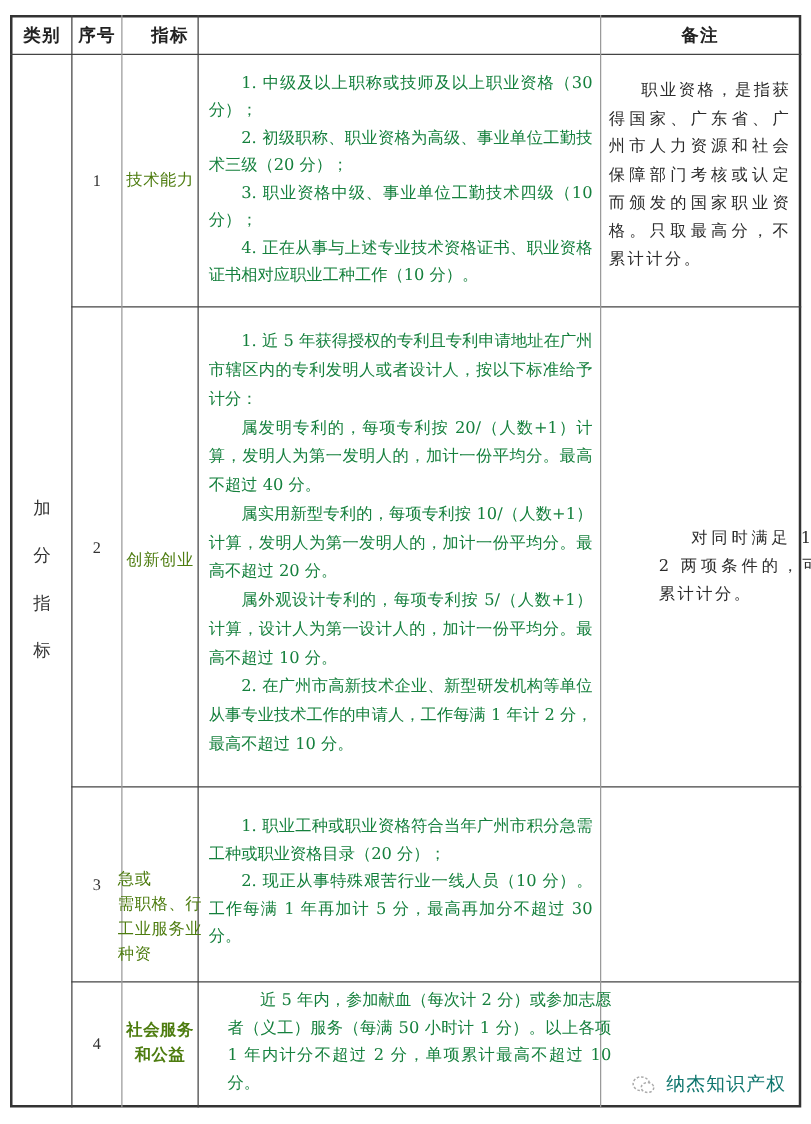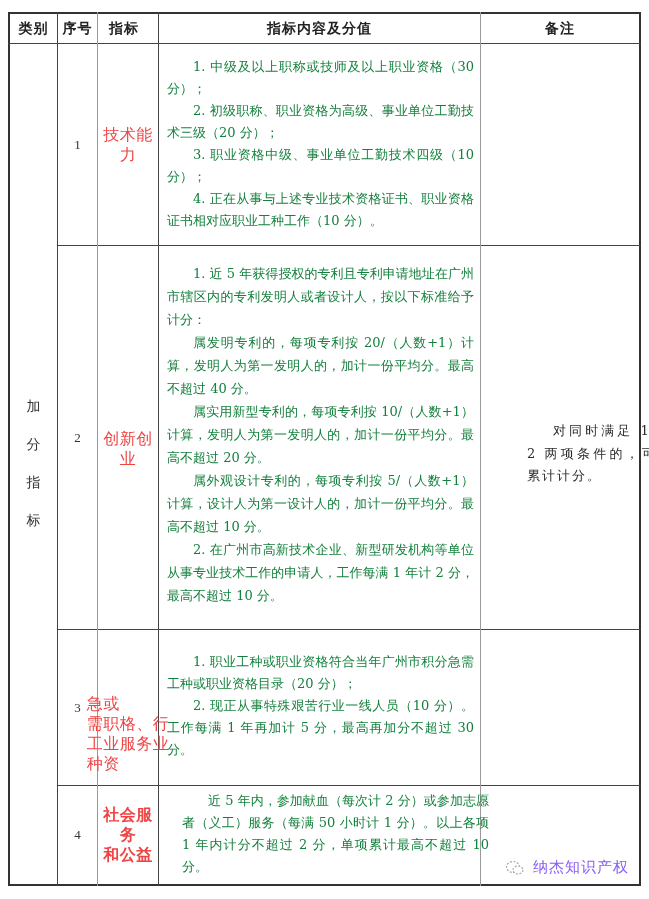--- a/index.html
+++ b/index.html
@@ -7,69 +7,71 @@
          font-family: "DejaVu Serif", "Liberation Serif", serif; color: #2a2a2a; }
   .page { position: absolute; left: 0; top: 0; width: 649px; height: 899px; background: #fff; padding-left: 18px; }
   .tbl { position: absolute; left: 8px; top: 12px; width: 633px; height: 874px;
          box-sizing: border-box; border: 2px solid #333; }
   .hline { position: absolute; height: 1px; background: #444; }
   .vline { position: absolute; width: 1px; background: #444; }
   .vline.light { background: #9a9a9a; }
   .cell { position: absolute; box-sizing: border-box; display: flex; align-items: center; justify-content: center; text-align: center; }
   .hdr { font-family: "DejaVu Sans", "Liberation Sans", sans-serif; font-size: 14px; font-weight: bold; color: #222; letter-spacing: 1px; }
   .num { font-size: 13px; color: #333; font-family: "Liberation Serif", serif; }
-  .ind { font-size: 16px; line-height: 20px; color: #ef4444; letter-spacing: 0.5px; }
+  .ind { font-size: 13px; line-height: 20px; color: #4d7c0f; letter-spacing: 0.5px; }
   .cat { font-size: 14px; color: #333; flex-direction: column; }
   .cat span { display: block; margin: 10px 0; }
   .content { position: absolute; box-sizing: border-box; padding: 0 6px 0 8px;
              font-size: 13px; line-height: 22px; color: #15803d; text-align: justify; }
   .content p { margin: 0; text-indent: 2em; }
   .note { position: absolute; box-sizing: border-box; padding: 0 6px 0 6px;
           font-size: 13px; line-height: 22.5px; color: #2b2b2b; text-align: justify; letter-spacing: 2px; }
   .note p { margin: 0; text-indent: 2em; }
   .watermark { position: absolute; left: 505px; top: 858px; display: flex; align-items: center;
-               font-family: "DejaVu Sans", sans-serif; font-size: 15px; color: #8b5cf6; letter-spacing: 1px; }
+               font-family: "DejaVu Sans", sans-serif; font-size: 15px; color: #0f766e; letter-spacing: 1px; }
   .wm-icon { width: 20px; height: 16px; margin-right: 8px; }
 </style>
 </head>
 <body>
 
 <div class="page">
   <div class="tbl"></div>
 
   <div class="hline" style="left:8px; top:43px; width:633px;"></div>
   <div class="hline" style="left:57px; top:245px; width:584px;"></div>
   <div class="hline" style="left:57px; top:629px; width:584px;"></div>
   <div class="hline" style="left:57px; top:785px; width:584px;"></div>
 
   <div class="vline" style="left:57px; top:12px; height:874px;"></div>
   <div class="vline light" style="left:97px; top:12px; height:874px;"></div>
   <div class="vline" style="left:158px; top:12px; height:874px;"></div>
   <div class="vline light" style="left:480px; top:12px; height:874px;"></div>
 
   <div class="cell hdr" style="left:10px; top:14px; width:47px; height:29px;">类别</div>
   <div class="cell hdr" style="left:58px; top:14px; width:39px; height:29px;">序号</div>
-  <div class="cell hdr" style="left:94px; top:14px; width:60px; height:29px;">指标</div>
-  <div class="cell hdr" style="left:159px; top:14px; width:321px; height:29px;">指标内容及分值</div>
+  <div class="cell hdr" style="left:106px; top:14px; width:60px; height:29px;">指标</div>
   <div class="cell hdr" style="left:481px; top:14px; width:158px; height:29px;">备注</div>
 
   <div class="cell cat" style="left:10px; top:44px; width:47px; height:840px;">
     <span>加</span>
     <span>分</span>
     <span>指</span>
     <span>标</span>
   </div>
 
   <div class="cell num" style="left:58px; top:44px; width:39px; height:201px;">1</div>
   <div class="cell ind" style="left:98px; top:44px; width:60px; height:201px;">技术能力</div>
   <div class="content" style="left:159px; top:56px; width:321px;">
     <p>1. 中级及以上职称或技师及以上职业资格（30 分）；</p>
     <p>2. 初级职称、职业资格为高级、事业单位工勤技术三级（20 分）；</p>
     <p>3. 职业资格中级、事业单位工勤技术四级（10 分）；</p>
     <p>4. 正在从事与上述专业技术资格证书、职业资格证书相对应职业工种工作（10 分）。</p>
+  </div>
+  <div class="note" style="left:481px; top:62px; width:158px;">
+    <p>职业资格，是指获得国家、广东省、广州市人力资源和社会保障部门考核或认定而颁发的国家职业资格。只取最高分，不累计计分。</p>
   </div>
 
   <div class="cell num" style="left:58px; top:246px; width:39px; height:383px;">2</div>
   <div class="cell ind" style="left:98px; top:257px; width:60px; height:383px;">创新创业</div>
   <div class="content" style="left:159px; top:262px; width:321px; line-height:23px;">
     <p>1. 近 5 年获得授权的专利且专利申请地址在广州市辖区内的专利发明人或者设计人，按以下标准给予计分：</p>
     <p>属发明专利的，每项专利按 20/（人数+1）计算，发明人为第一发明人的，加计一份平均分。最高不超过 40 分。</p>
     <p>属实用新型专利的，每项专利按 10/（人数+1）计算，发明人为第一发明人的，加计一份平均分。最高不超过 20 分。</p>
     <p>属外观设计专利的，每项专利按 5/（人数+1）计算，设计人为第一设计人的，加计一份平均分。最高不超过 10 分。</p>
     <p>2. 在广州市高新技术企业、新型研发机构等单位从事专业技术工作的申请人，工作每满 1 年计 2 分，最高不超过 10 分。</p>

